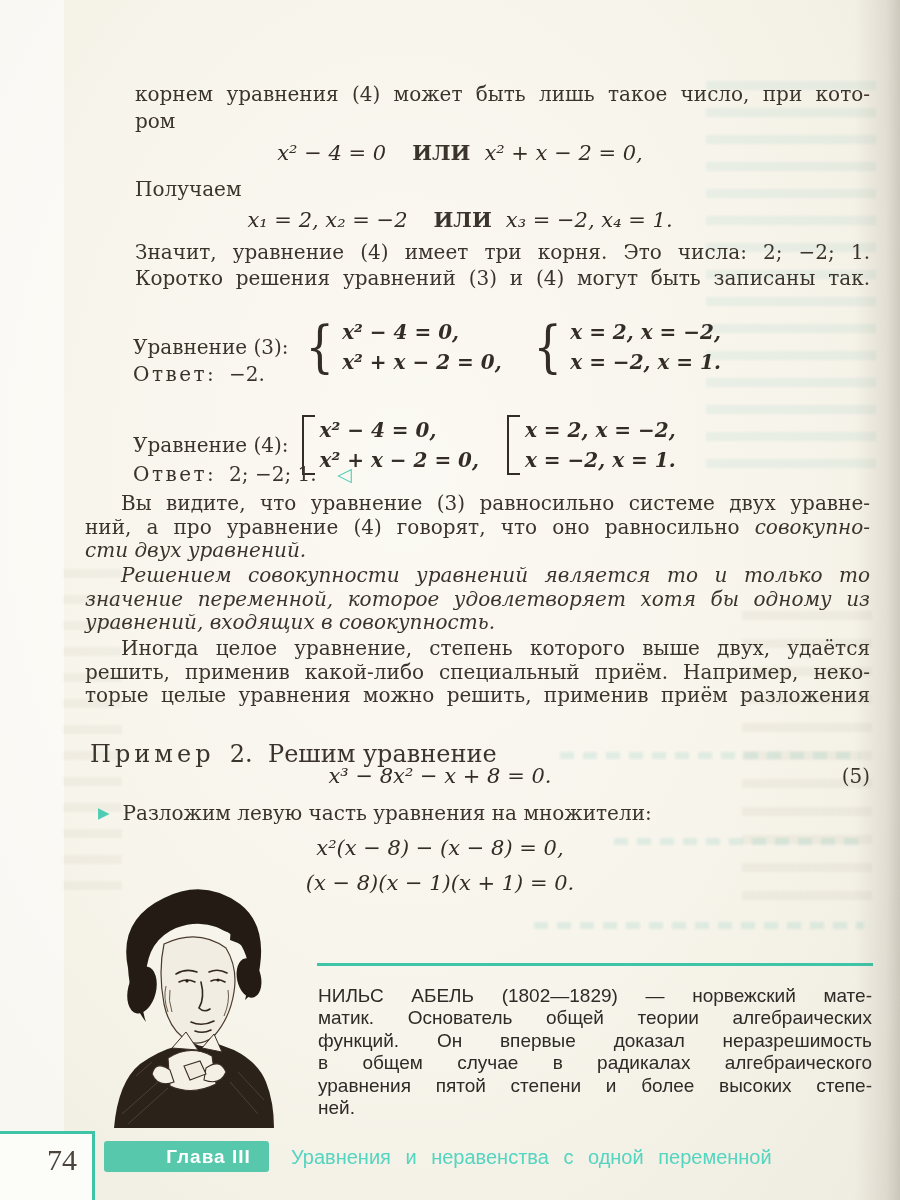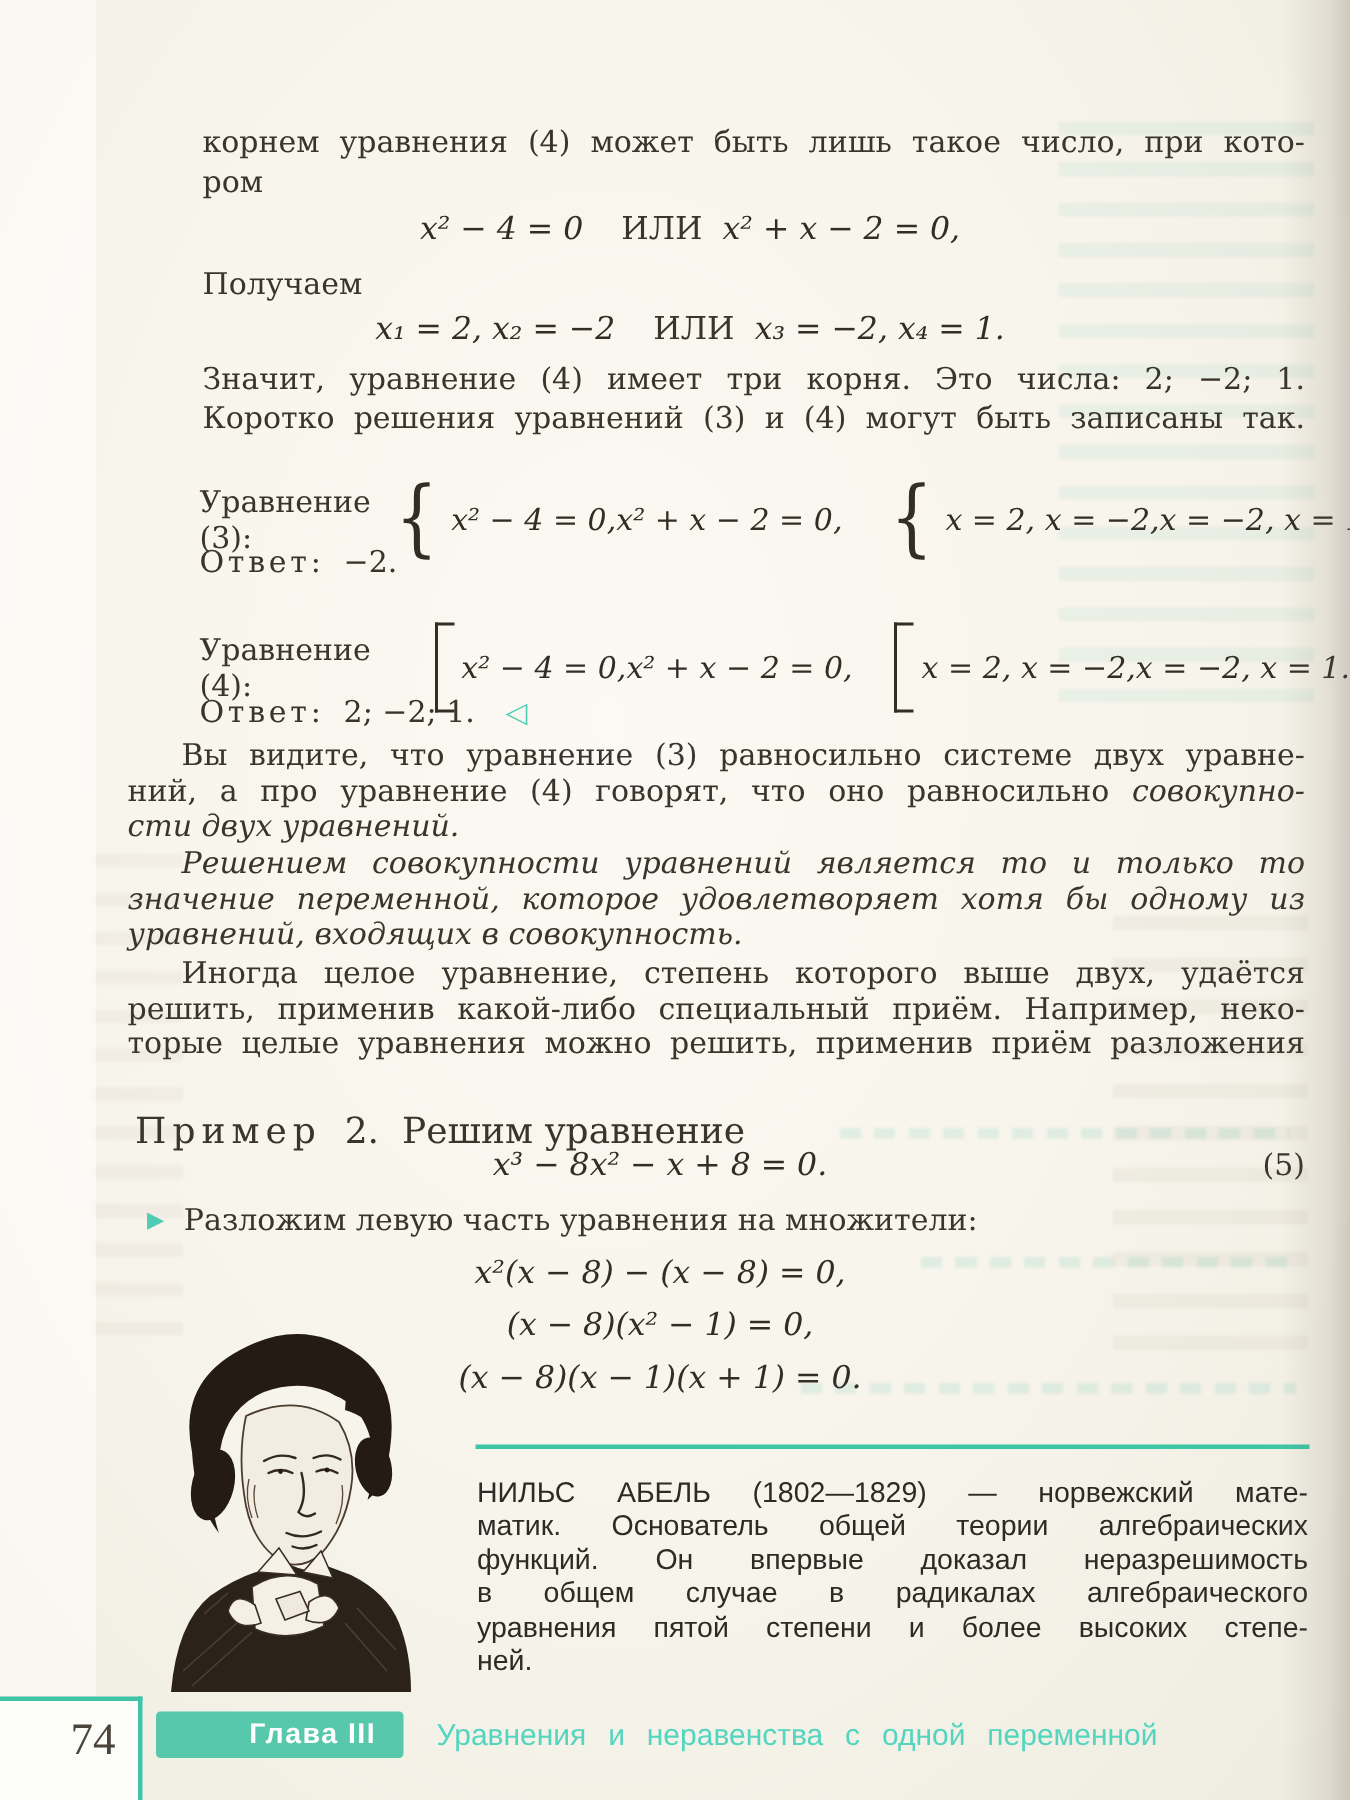--- a/index.html
+++ b/index.html
@@ -22,41 +22,41 @@
   .gd1{right:40px;top:752px;width:300px;}
   .gd2{right:36px;top:838px;width:250px;}
   .gd3{right:36px;top:922px;width:330px;}
 
   .abs{position:absolute;}
   .body-line{font-size:20px;line-height:23.5px;text-align:justify;text-align-last:justify;}
   .line-end{text-align-last:left;}
   .indent{text-indent:36px;}
   .ital{font-style:italic;}
   .math{font-family:"DejaVu Serif", serif;font-style:italic;color:#332d26;}
-  .op{font-style:normal;font-weight:normal;color:#3b342c;margin-left:12px;}
+  .op{font-style:normal;font-weight:bold;color:#3b342c;margin-left:12px;}
 
   .sol-top{left:135px;top:81px;width:735px;}
   .sol-top .body-line{line-height:27px;}
   .eqrow{left:135px;width:650px;text-align:center;font-size:21px;}
   .eq-or{top:140px;}
   .plain{font-size:20px;}
   .poluchaem{left:135px;top:177px;}
   .eq-roots{top:207px;}
   .p-summary{left:135px;top:239px;width:735px;}
   .p-summary .body-line{line-height:26px;}
 
   .sysrow{display:flex;align-items:center;margin-top:27px;}
   .sys3{left:133px;top:290px;}
   .sys4{left:133px;top:388px;}
   .syslabel{font-size:20px;margin-right:13px;}
   .brace{font-family:"DejaVu Serif", serif;font-size:56px;font-weight:400;color:#332d26;
          transform:scaleX(0.8);line-height:58px;}
   .sqbr{width:11px;height:56px;border-left:2.5px solid #332d26;border-top:2.5px solid #332d26;
         border-bottom:2.5px solid #332d26;flex:0 0 auto;}
-  .syscol{display:flex;flex-direction:row;margin-left:5px;}
+  .syscol{display:flex;flex-direction:column;margin-left:5px;font-weight:bold;}
   .syscol .math{font-size:20px;line-height:30px;white-space:nowrap;}
   .gap{margin-left:28px;}
 
   .answer{font-size:20px;}
   .ans3{left:133px;top:362px;}
   .ans4{left:133px;top:462px;}
   .ansl{letter-spacing:2.5px;}
   .end-marker{color:#4fcdb4;font-family:"DejaVu Sans", sans-serif;font-size:19px;margin-left:14px;}
 
   .p-equiv{left:85px;top:492px;width:785px;}
@@ -193,21 +193,20 @@
     <div class="eq5c"><span class="math">x³ − 8x² − x + 8 = 0.</span></div>
     <span class="eqnum">(5)</span>
   </div>
 
   <div class="abs step-intro">
     <span class="start-marker">▶</span><span>Разложим левую часть уравнения на множители:</span>
   </div>
 
   <div class="abs steps">
     <span class="math">x²(x − 8) − (x − 8) = 0,</span>
-    <span class="math">(x − 8)(x² − 1) = 0,</span>
     <span class="math">(x − 8)(x − 1)(x + 1) = 0.</span>
   </div>
 
   <svg class="abs portrait" viewBox="0 0 172 242">
     <g stroke="none">
       <path d="M22,82 Q12,34 58,12 Q98,-8 134,18 Q160,38 154,80 Q151,104 139,114 Q150,76 130,52 Q102,30 70,42 Q42,54 40,88 Q32,114 40,136 Q24,116 22,82 Z" fill="#241b14"></path>
       <path d="M30,60 Q22,30 52,18 Q44,42 44,60 Q34,56 30,60 Z" fill="#241b14"></path>
       <path d="M126,28 Q148,40 150,72 Q138,58 124,54 Z" fill="#241b14"></path>
       <ellipse cx="36" cy="104" rx="14" ry="24" fill="#241b14" transform="rotate(14 36 104)"></ellipse>
       <ellipse cx="143" cy="92" rx="12" ry="20" fill="#241b14" transform="rotate(-12 143 92)"></ellipse>

